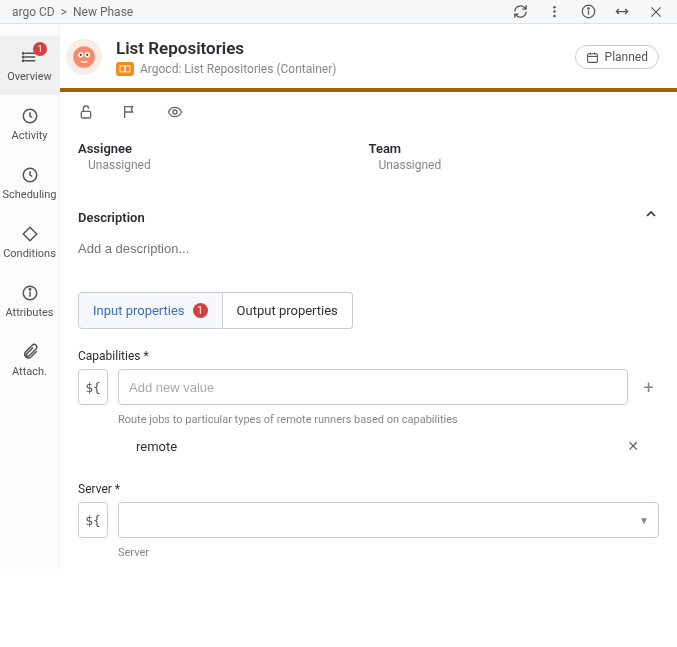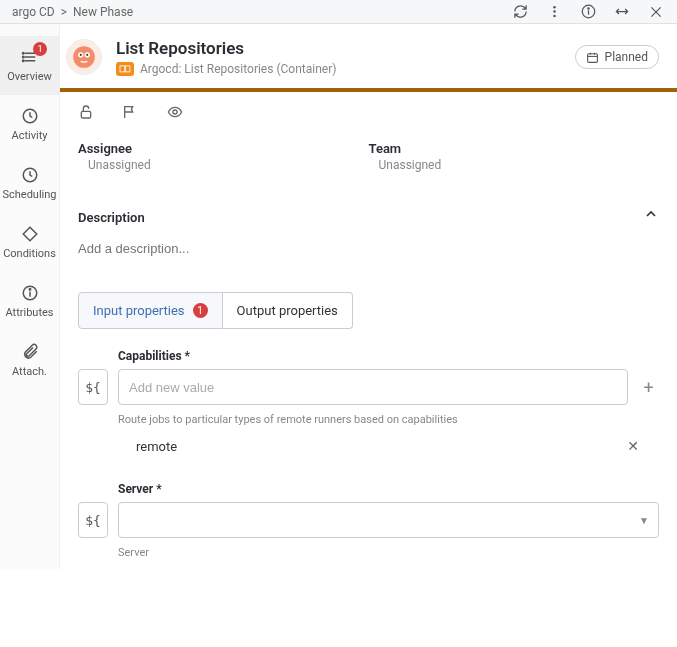--- a/index.html
+++ b/index.html
@@ -43,21 +43,21 @@
   .tabs { display: flex; margin: 30px 0 0 18px; }
   .tab { border: 1px solid #ccc; padding: 10px 14px; font-size: 13px; background: #fff; cursor: pointer; display: flex; align-items: center; gap: 8px; }
   .tab:first-child { border-radius: 4px 0 0 4px; }
   .tab:last-child { border-radius: 0 4px 4px 0; border-left: none; }
   .tab.active { color: #3c6fb5; background: #f6f8fb; }
   .tab-badge { background: #d63f3f; color: #fff; border-radius: 50%; width: 15px; height: 15px; font-size: 10px; display: inline-flex; align-items: center; justify-content: center; }
 
   .prop-section { padding: 20px 18px 10px 18px; }
   .prop-row { display: flex; align-items: flex-start; gap: 10px; margin-bottom: 8px; }
   .var-btn { width: 30px; height: 36px; border: 1px solid #ccc; border-radius: 4px; display: flex; align-items: center; justify-content: center; font-family: monospace; font-size: 13px; cursor: pointer; color: #555; background: #fff; flex-shrink: 0; }
-  .prop-label { font-weight: 700; font-size: 12px; color: #2a2d33; margin-bottom: 6px; margin-left: 40px; }
+  .prop-label { font-weight: 400; font-size: 12px; color: #2a2d33; margin-bottom: 6px; }
   .prop-input { width: 100%; height: 36px; border: 1px solid #ccc; border-radius: 4px; padding: 0 10px; font-size: 13px; outline: none; }
   .prop-input::placeholder { color: #aaa; }
   .prop-help { font-size: 11px; color: #888; margin-top: 6px; margin-left: 40px; }
   .add-btn { width: 24px; height: 36px; display: flex; align-items: center; justify-content: center; color: #888; cursor: pointer; font-size: 18px; }
   .chip-row { margin: 12px 0 28px 58px; display: flex; align-items: center; }
   .chip-row .chip-text { flex: 1; font-size: 13px; color: #333; }
   .chip-row .chip-x { color: #666; cursor: pointer; font-size: 14px; padding-right: 20px; }
   .select-wrap { position: relative; flex: 1; }
   .select-caret { position: absolute; right: 10px; top: 50%; transform: translateY(-50%); color: #888; pointer-events: none; font-size: 10px; }
   .select-input { cursor: pointer; }

